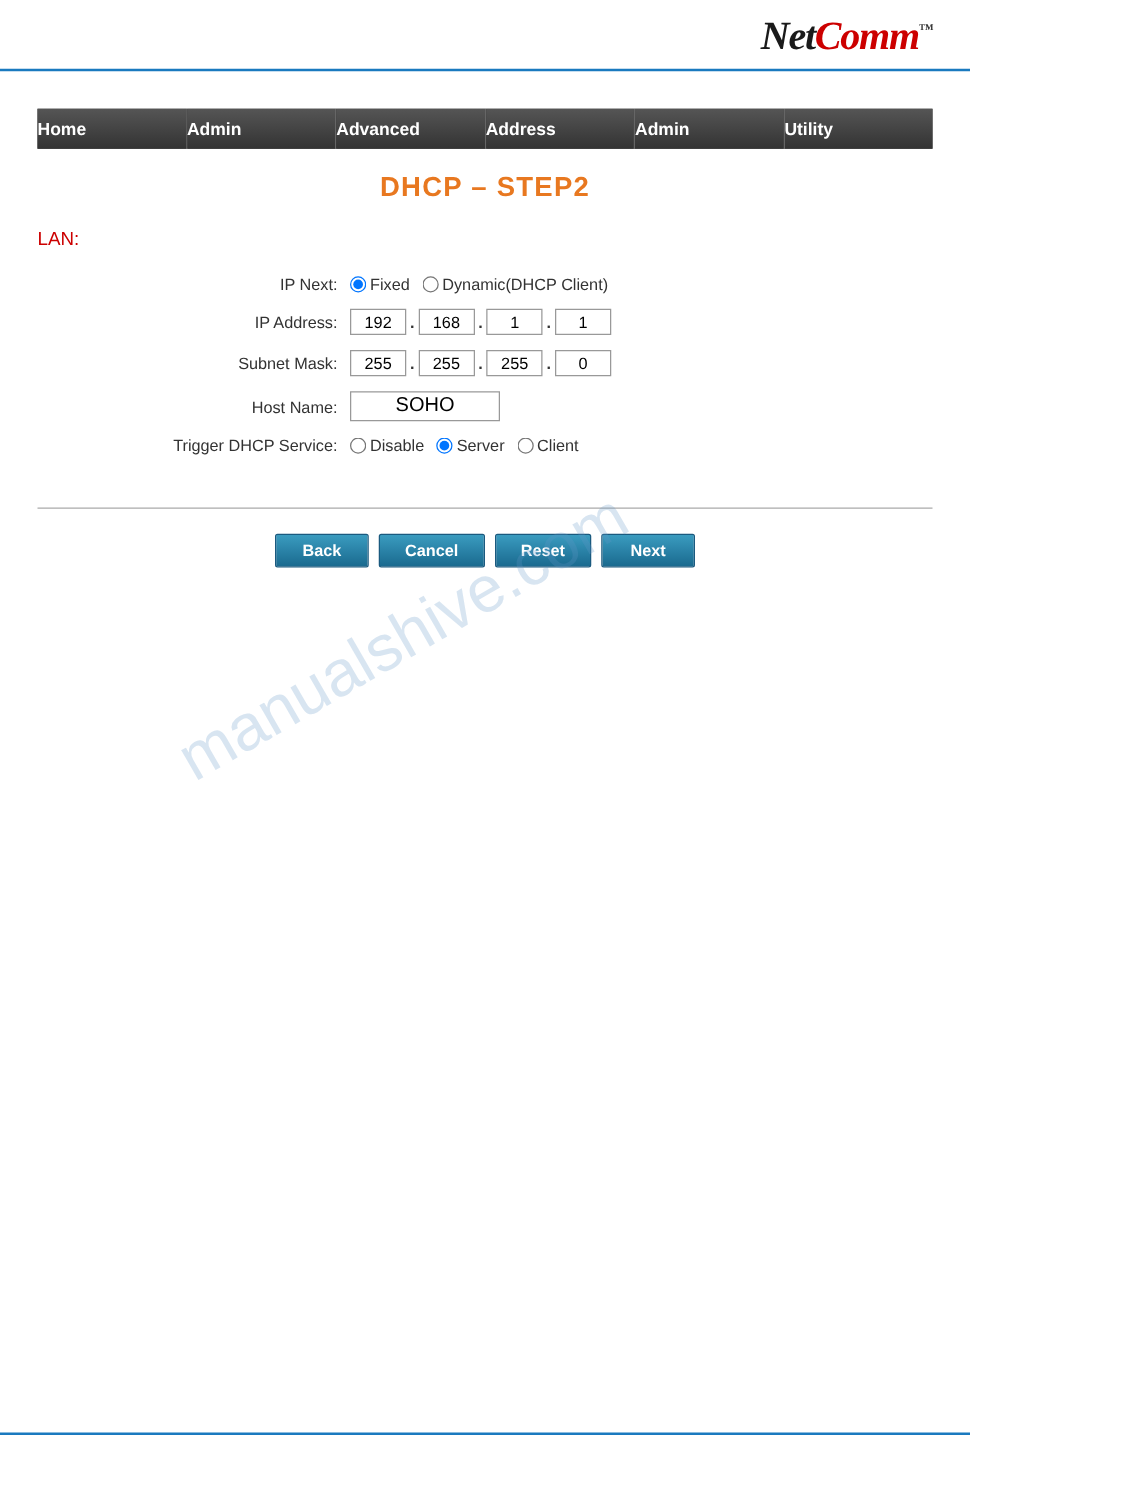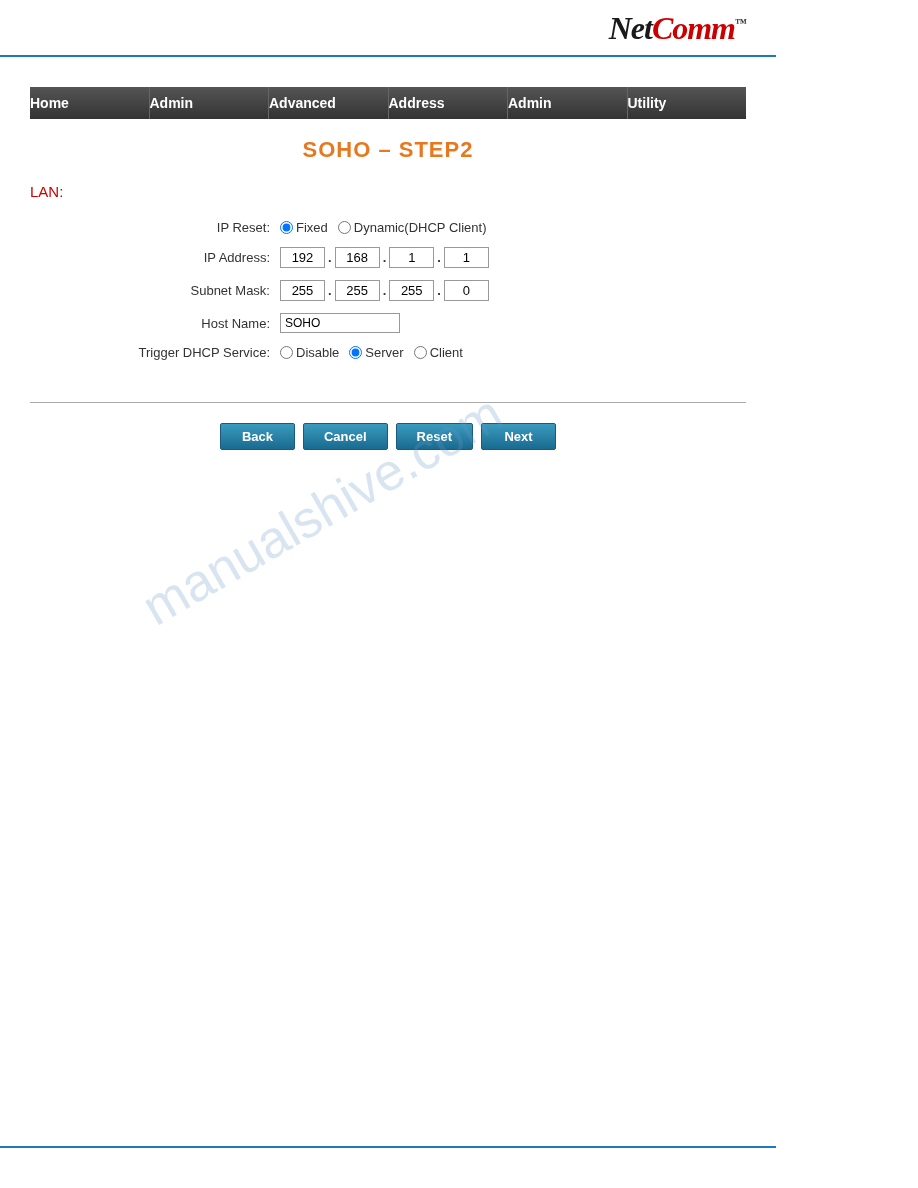--- a/index.html
+++ b/index.html
@@ -121,21 +121,22 @@
     .ip-sep {
       color: #333;
       font-weight: bold;
       margin: 0 1px;
     }
 
     .text-input {
       width: 120px;
       border: 1px solid #999;
       padding: 2px 4px;
-      font-size: 12px;
+      font-size: 16px;
+      text-align: center;
     }
 
     .radio-group {
       display: flex;
       align-items: flex-end;
       gap: 10px;
     }
 
     .radio-label {
       display: flex;
@@ -209,30 +210,30 @@
 
   <nav class="navbar">
     <a class="navbar-item">Home</a>
     <a class="navbar-item">Admin</a>
     <a class="navbar-item">Advanced</a>
     <a class="navbar-item">Address</a>
     <a class="navbar-item">Admin</a>
     <a class="navbar-item">Utility</a>
   </nav>
 
-  <div class="page-title">SOHO – STEP2</div>
+  <div class="page-title">DHCP – STEP2</div>
 
   <div class="content-area">
 
     <div class="section-title">LAN:</div>
 
     <div class="form-section">
 
       <div class="form-row">
-        <div class="form-label">IP Reset:</div>
+        <div class="form-label">IP Next:</div>
         <div class="radio-group">
           <label class="radio-label">
             <input type="radio" name="ip_type" value="fixed" checked="" style="">
             <span>Fixed</span>
           </label>
           <label class="radio-label">
             <input type="radio" name="ip_type" value="dynamic" style="">
             <span>Dynamic(DHCP Client)</span>
           </label>
         </div>

